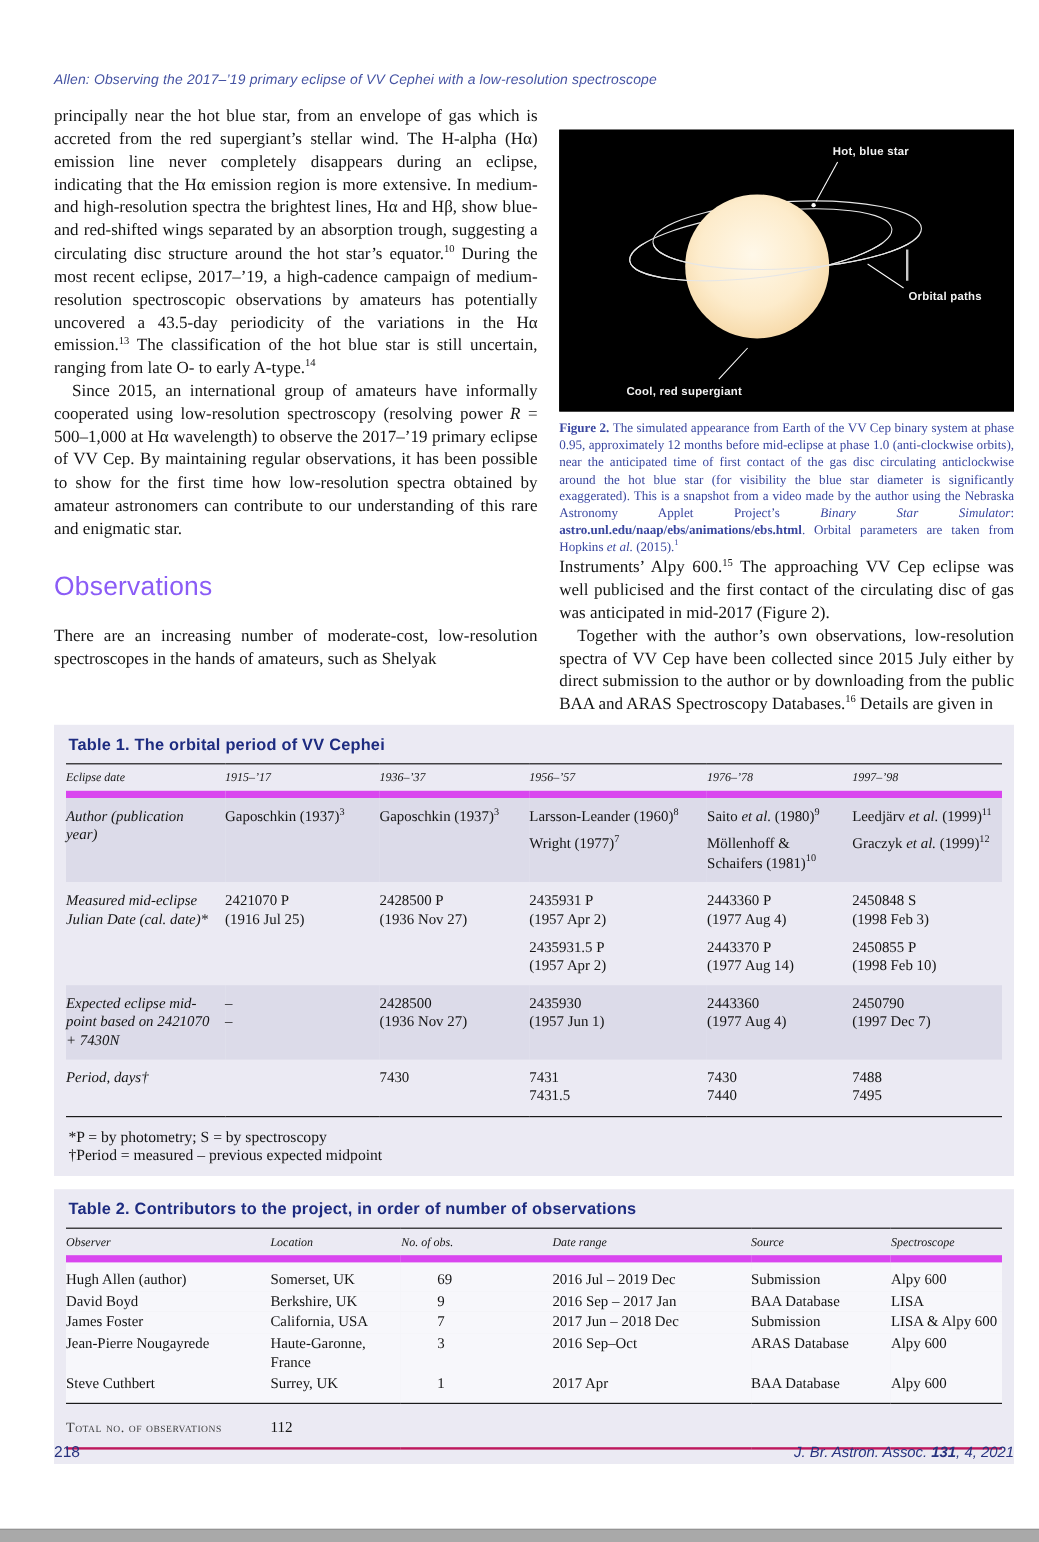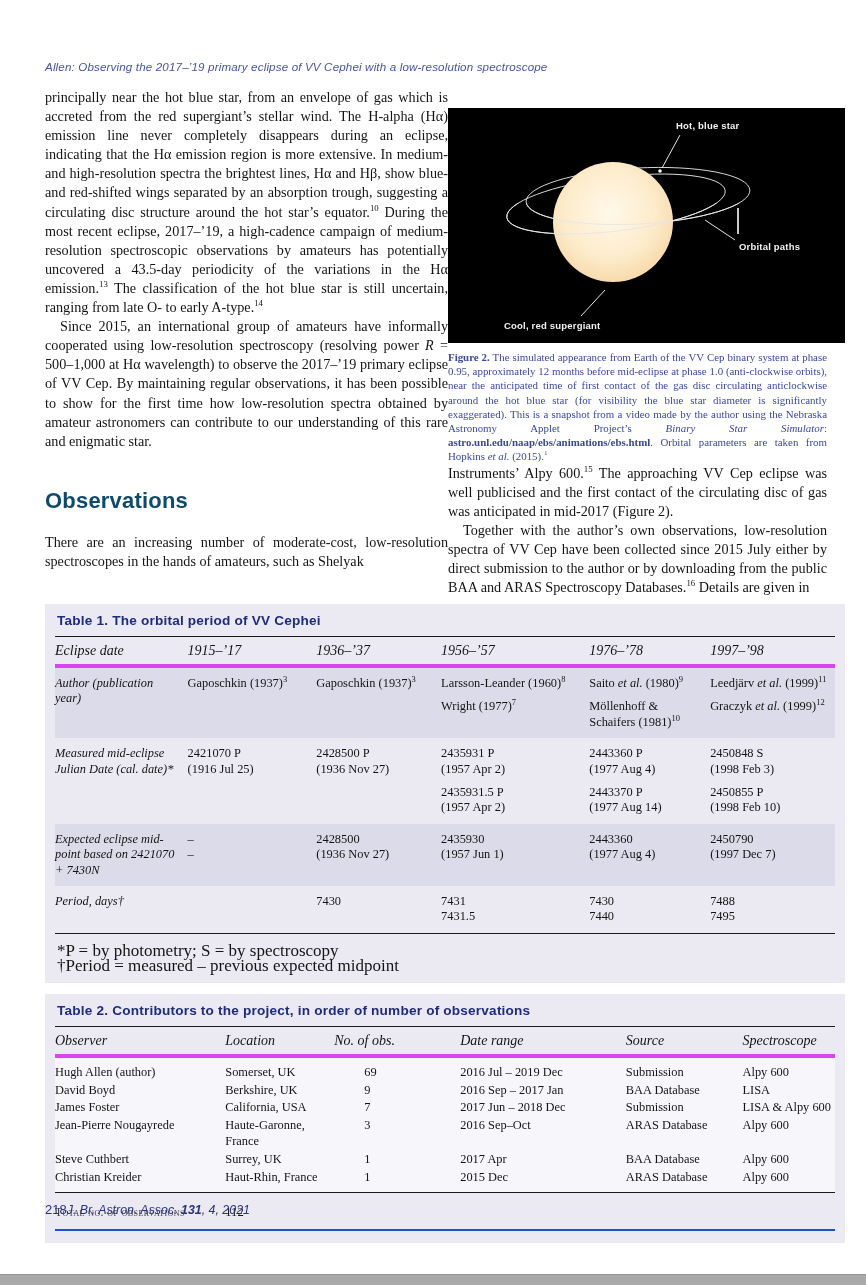--- a/index.html
+++ b/index.html
@@ -7,29 +7,29 @@
     width:866px;height:1285px;position:relative;overflow:hidden;
     background:#ffffff;font-family:"Liberation Serif",serif;color:#141414;
   }
   
   .running-header{
     position:absolute;top:60px;left:45px;width:800px;
     font-family:"Liberation Sans",sans-serif;font-style:italic;
     font-size:11.6px;color:#4553a3;letter-spacing:.15px;
   }
   
-  .columns{position:absolute;top:88px;left:45px;width:800px;height:516px;overflow:hidden;display:flex;}
+  .columns{position:absolute;top:88px;left:45px;width:800px;height:516px;overflow:hidden;display:flex;gap:18px;}
   .col-left{width:403px;}
   .col-right{width:379px;}
   p.body-text{margin:0;font-size:14.2px;line-height:19.1px;text-align:justify;}
   p.indent{text-indent:15px;}
   sup.fn{font-size:.62em;line-height:0;vertical-align:super;}
   h2.section{
-    font-family:"Liberation Sans",sans-serif;font-weight:bold;color:#0c4a6e;
-    font-size:22px;margin:37px 0 19px 0;letter-spacing:.2px;
+    font-family:"Liberation Sans",sans-serif;font-weight:normal;color:#8b5cf6;
+    font-size:22px;margin:25px 0 19px 0;letter-spacing:.2px;
   }
   
   .fig{width:451px;height:235px;background:#000;margin-top:20px;}
   .fig svg{display:block;}
   .caption{
     margin:7px 0 0 0;font-size:10.9px;line-height:14.2px;text-align:justify;
     color:#3a47a0;
   }
   .caption b,.caption i,.caption sup{color:inherit;}
   .caption sup{font-size:.65em;line-height:0;vertical-align:super;}
@@ -37,43 +37,43 @@
   
   .lower{position:absolute;top:604px;left:45px;width:800px;}
   .tblock{background:#ebeaf3;padding-bottom:6px;}
   .tbl-title{
     padding:9px 12px 8px 12px;font-family:"Liberation Sans",sans-serif;
     font-weight:bold;font-size:13.6px;color:#1d2b80;letter-spacing:.2px;
   }
   table.t1,table.t2{width:780px;margin:0 10px;border-collapse:collapse;border-top:1.5px solid #1a1a1a;}
   .t1 th,.t1 td,.t2 th,.t2 td{vertical-align:top;text-align:left;font-weight:normal;}
   .t1 thead th,.t2 thead th{
-    font-style:italic;font-size:14px;padding:6px 6px 5px 0;border-bottom:4px solid #d946ef;
+    font-style:italic;font-size:10px;padding:6px 6px 5px 0;border-bottom:6px solid #d946ef;
   }
   .t1 tbody td{font-size:12.4px;line-height:15.4px;padding:8px 8px 8px 0;}
   .t1 td.label,.t1 th.label{font-style:italic;}
   .t1 tr.band td{background:#dcdbe9;}
   .t1 tr.lastrow td{border-bottom:1.5px solid #1a1a1a;}
   .entry + .entry{margin-top:8px;}
   sup.tfn{font-size:8.5px;line-height:0;vertical-align:super;}
-  .fnotes{margin:9px 12px 4px 12px;font-size:17px;line-height:15px;color:#141414;}
+  .fnotes{margin:9px 12px 4px 12px;font-size:13px;line-height:15px;color:#141414;}
   .t2block{margin-top:11px;padding-bottom:12px;}
   .t2 tbody tr{background:#f7f7fb;}
   .t2 tbody td{font-size:12.4px;line-height:15.8px;padding:1px 4px 1px 0;}
   .t2 tbody tr:first-child td{padding-top:7px;}
   .t2 tbody tr:last-child td{padding-bottom:7px;border-bottom:1px solid #1a1a1a;}
   .t2 td.obs-val{text-align:left;padding-left:30px;}
   .t2 td.nowrap{white-space:nowrap;}
-  .t2 tfoot td{padding:12px 0 9px 0;border-bottom:2px solid #1d4ed8;margin-top:44px;}
+  .t2 tfoot td{padding:12px 0 9px 0;border-bottom:2px solid #be185d;margin-top:44px;}
   .t2-total-label{font-variant:small-caps;font-size:11.8px;color:#3c3c3c;letter-spacing:.4px;}
   .t2-total-value{font-size:12.6px;}
   
   .footer{
     position:absolute;top:1202px;left:45px;width:800px;display:flex;
-    justify-content:flex-start;align-items:baseline;
+    justify-content:space-between;align-items:baseline;
     font-family:"Liberation Sans",sans-serif;color:#27337f;
   }
   .footer .pageno{font-size:13px;}
   .footer .jref{font-style:italic;font-size:12.4px;}
   .footer .jref b{font-style:italic;}
   .gray-bar{position:absolute;left:0;bottom:0;width:866px;height:10px;background:#a9a9a9;border-top:1px solid #949494;}
 </style>
 </head>
 <body>
 
@@ -321,28 +321,20 @@
           <td class="nowrap">Alpy 600</td>
         </tr>
         <tr>
           <td>Steve Cuthbert</td>
           <td>Surrey, UK</td>
           <td class="obs-val">1</td>
           <td>2017 Apr</td>
           <td>BAA Database</td>
           <td class="nowrap">Alpy 600</td>
         </tr>
-        <tr>
-          <td>Christian Kreider</td>
-          <td>Haut-Rhin, France</td>
-          <td class="obs-val">1</td>
-          <td>2015 Dec</td>
-          <td>ARAS Database</td>
-          <td class="nowrap">Alpy 600</td>
-        </tr>
       </tbody>
       <tfoot>
         <tr>
           <td class="t2-total-label">Total no. of observations</td>
           <td class="t2-total-value">112</td>
           <td colspan="4"></td>
         </tr>
       </tfoot>
     </table>
   </section>

